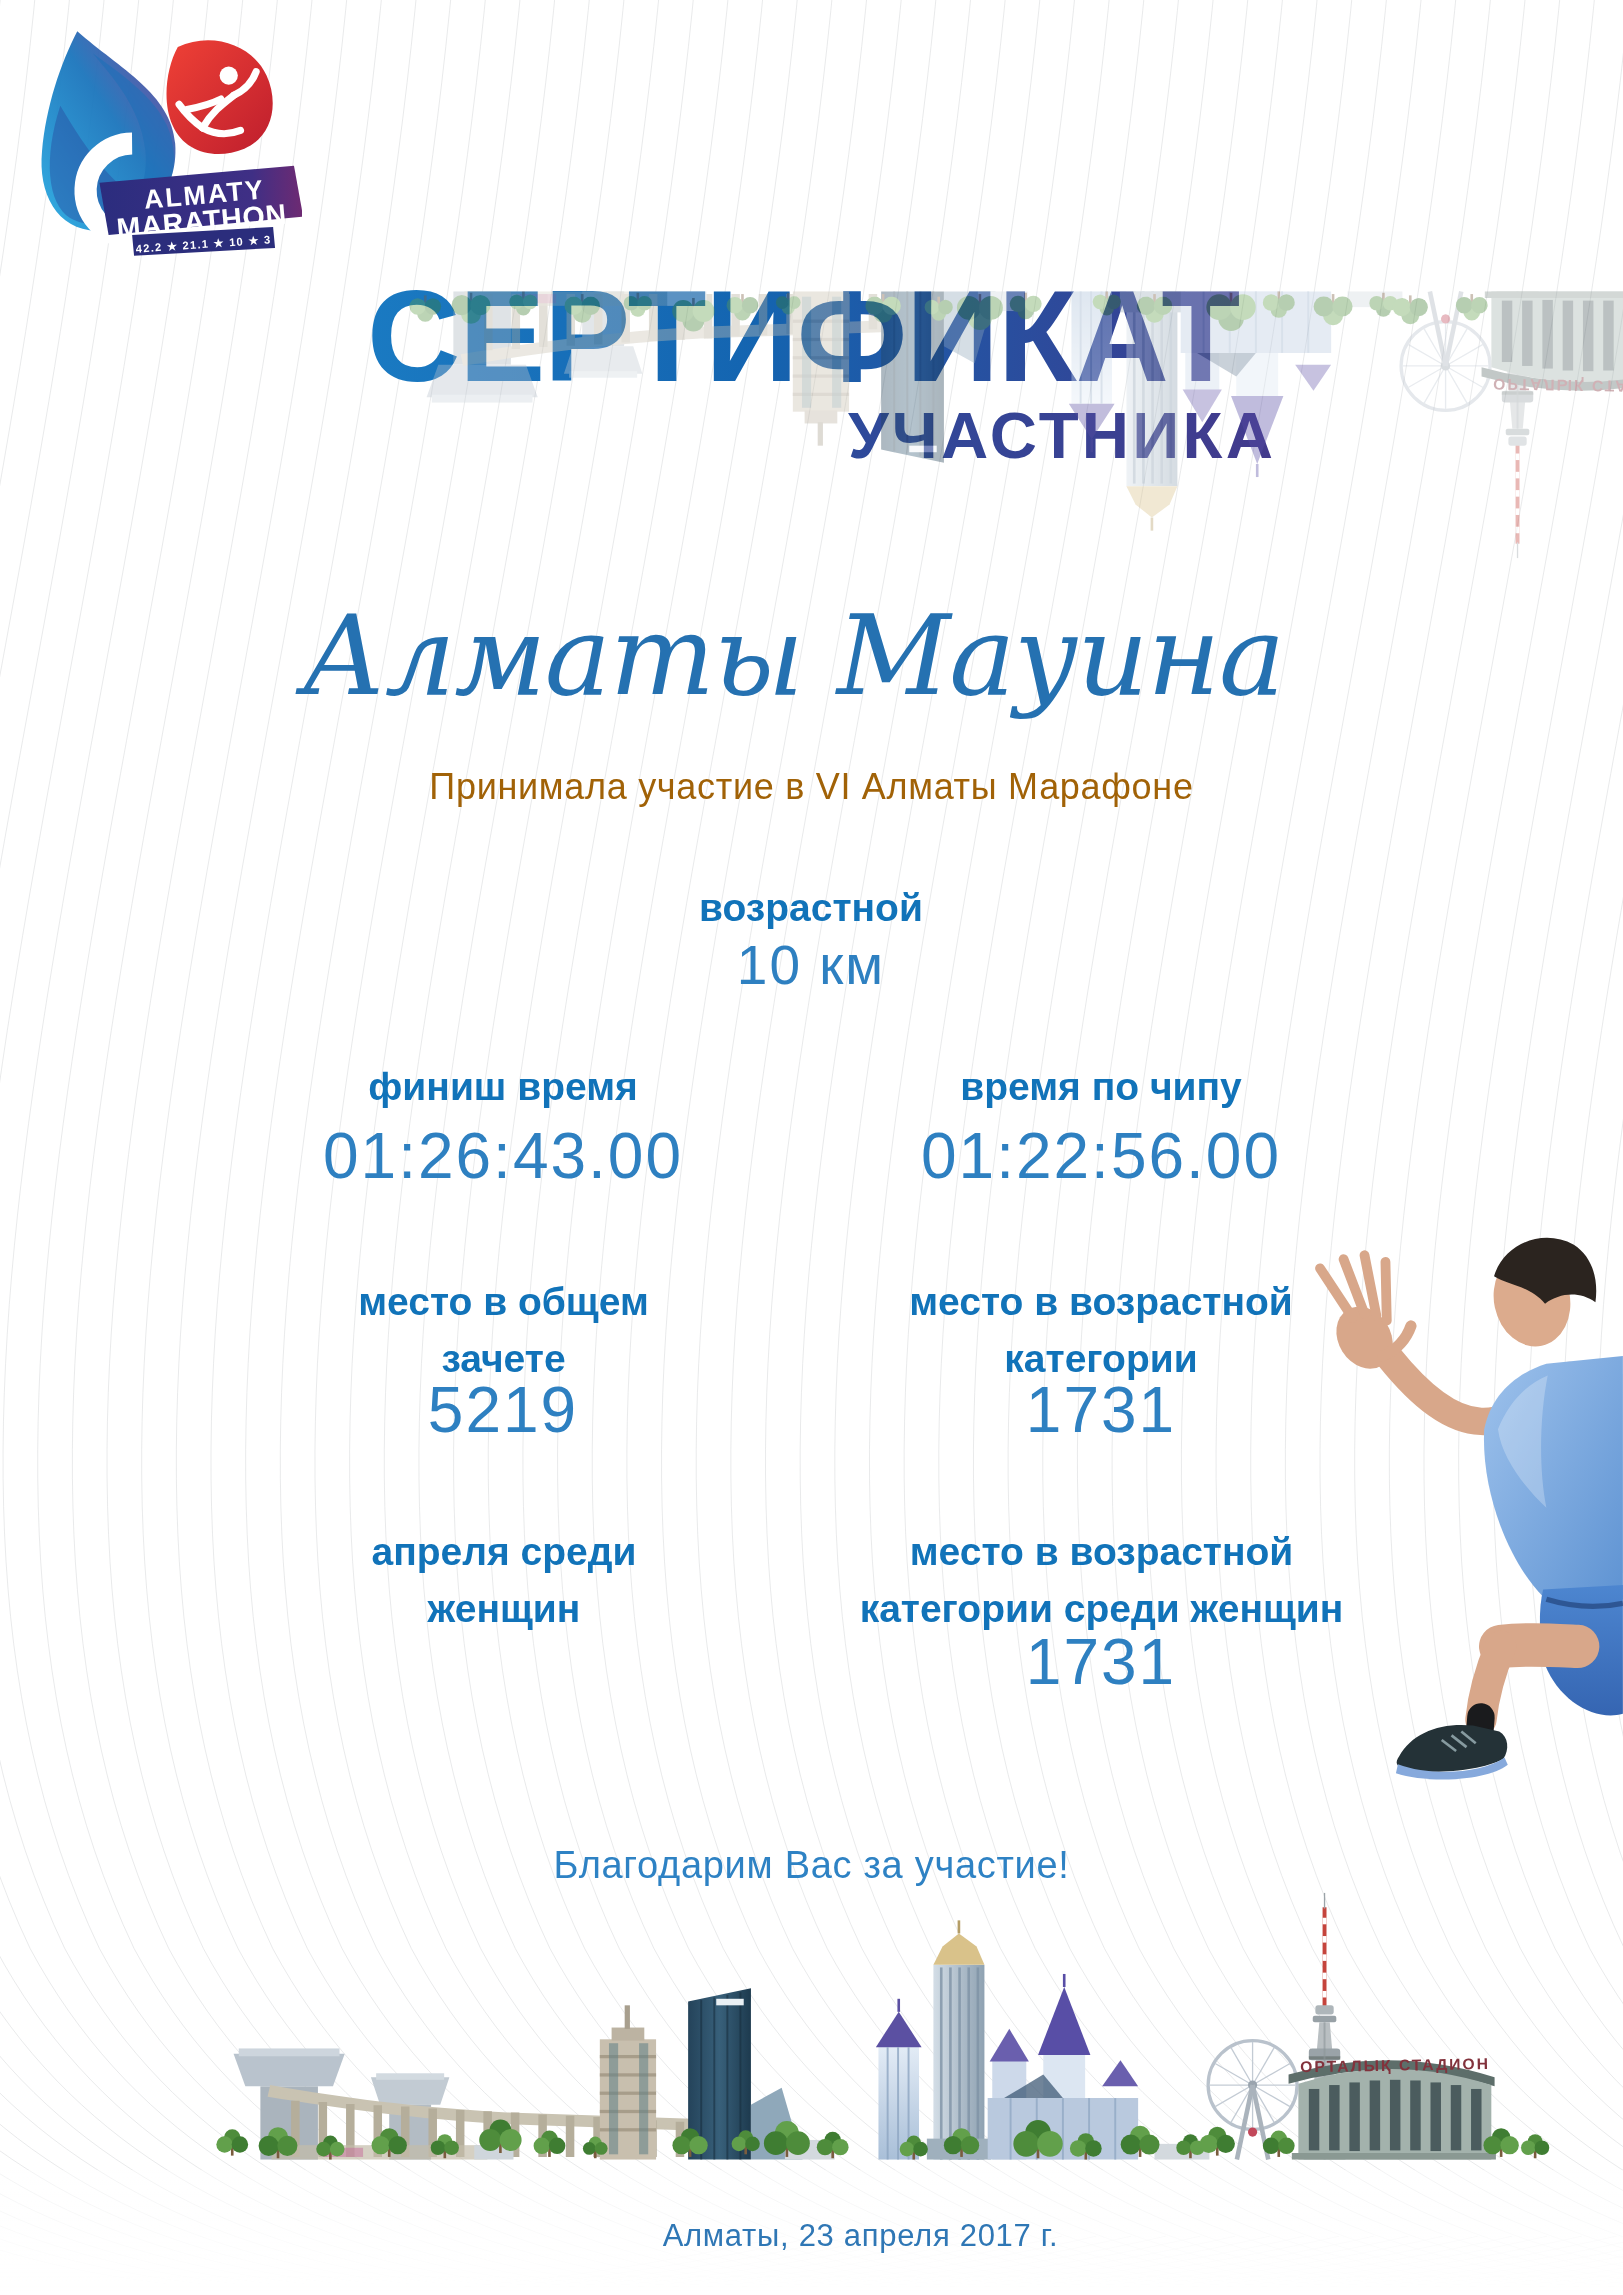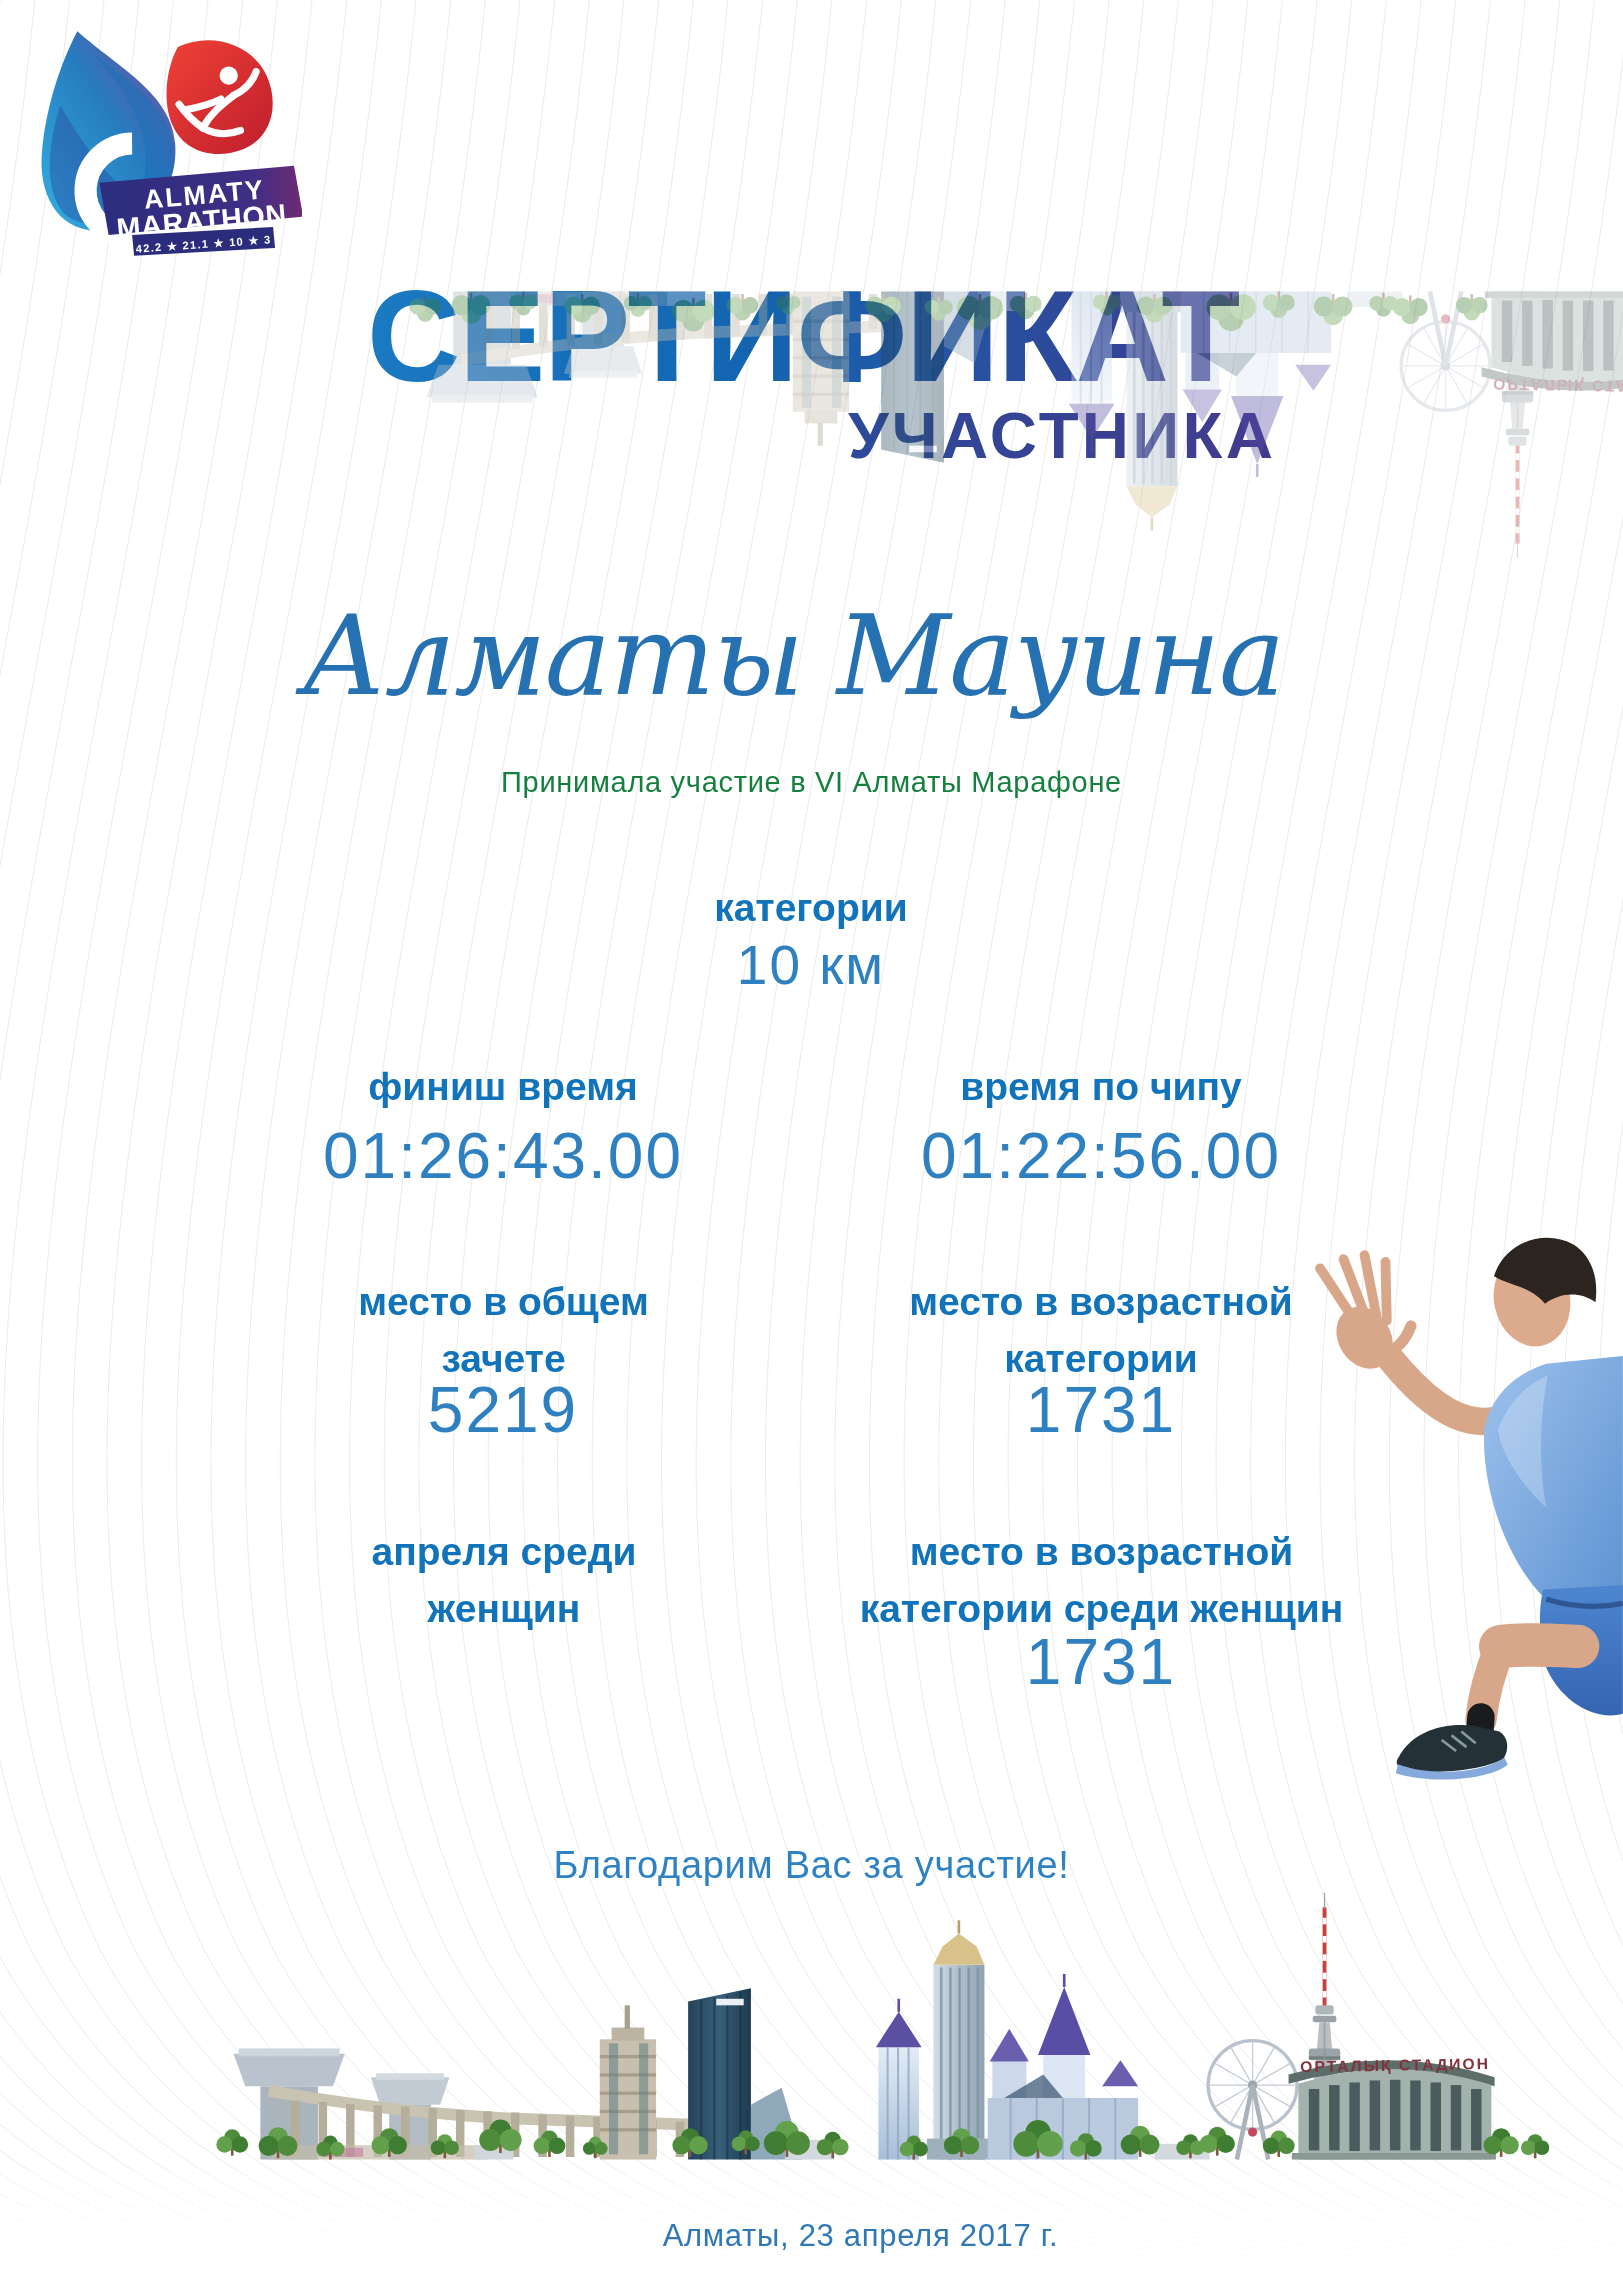--- a/index.html
+++ b/index.html
@@ -10,21 +10,21 @@
 
   
   .title-svg{position:absolute;left:327px;top:250px;}
   .logo-svg{position:absolute;left:34px;top:26px;}
 
   
   .name{position:absolute;left:0;right:37px;top:589px;text-align:center;
         font-family:"DejaVu Serif",serif;font-style:italic;font-weight:400;
         font-size:111px;line-height:1.2;color:#2571b1;letter-spacing:-1.3px;}
   .participation{position:absolute;left:0;right:0;top:766px;text-align:center;
-        font-size:29px;color:#15803d;letter-spacing:0.7px;font-weight:400;}
+        font-size:36px;color:#a16207;letter-spacing:0.7px;font-weight:400;}
 
   
   .stat-label{position:absolute;text-align:center;font-weight:700;font-size:39px;
         line-height:1.45;color:#1173b9;}
   .stat-value{position:absolute;text-align:center;font-weight:400;font-size:64px;
         color:#2e80c1;letter-spacing:2px;line-height:1.1;}
 
   .thanks{position:absolute;left:0;right:0;top:1844px;text-align:center;
         font-size:38px;color:#2e82c4;letter-spacing:0.7px;}
 
@@ -167,21 +167,21 @@
           <stop offset="1" stop-color="#433a8c"></stop>
       </linearGradient>
     </defs>
     <text x="728" y="200" text-anchor="middle" fill="url(#g-title)" font-family="Liberation Sans, sans-serif" font-size="198" font-weight="bold" letter-spacing="-2">СЕРТИФИКАТ</text>
     <text x="1452" y="318" text-anchor="end" fill="url(#g-subtitle)" font-family="Liberation Sans, sans-serif" font-size="100" font-weight="bold" letter-spacing="5">УЧАСТНИКА</text>
   </svg>
 
   <div class="name">Алматы Мауина</div>
   <div class="participation">Принимала участие в VI Алматы Марафоне</div>
 
-  <div class="stat-label" style="left:615px;top:880px;width:392px;">категории</div>
+  <div class="stat-label" style="left:615px;top:880px;width:392px;">возрастной</div>
   <div class="stat-value" style="left:615px;top:935px;width:392px;font-size:55px;text-align:center;">10 км</div>
 
   <div class="stat-label" style="left:307px;top:1059px;width:392px;">финиш время</div>
   <div class="stat-value" style="left:307px;top:1121px;width:392px;">01:26:43.00</div>
 
   <div class="stat-label" style="left:905px;top:1059px;width:392px;">время по чипу</div>
   <div class="stat-value" style="left:905px;top:1121px;width:392px;">01:22:56.00</div>
 
   <div class="stat-label" style="left:340px;top:1274px;width:327px;">место в общем зачете</div>
   <div class="stat-value" style="left:307px;top:1375px;width:392px;">5219</div>

